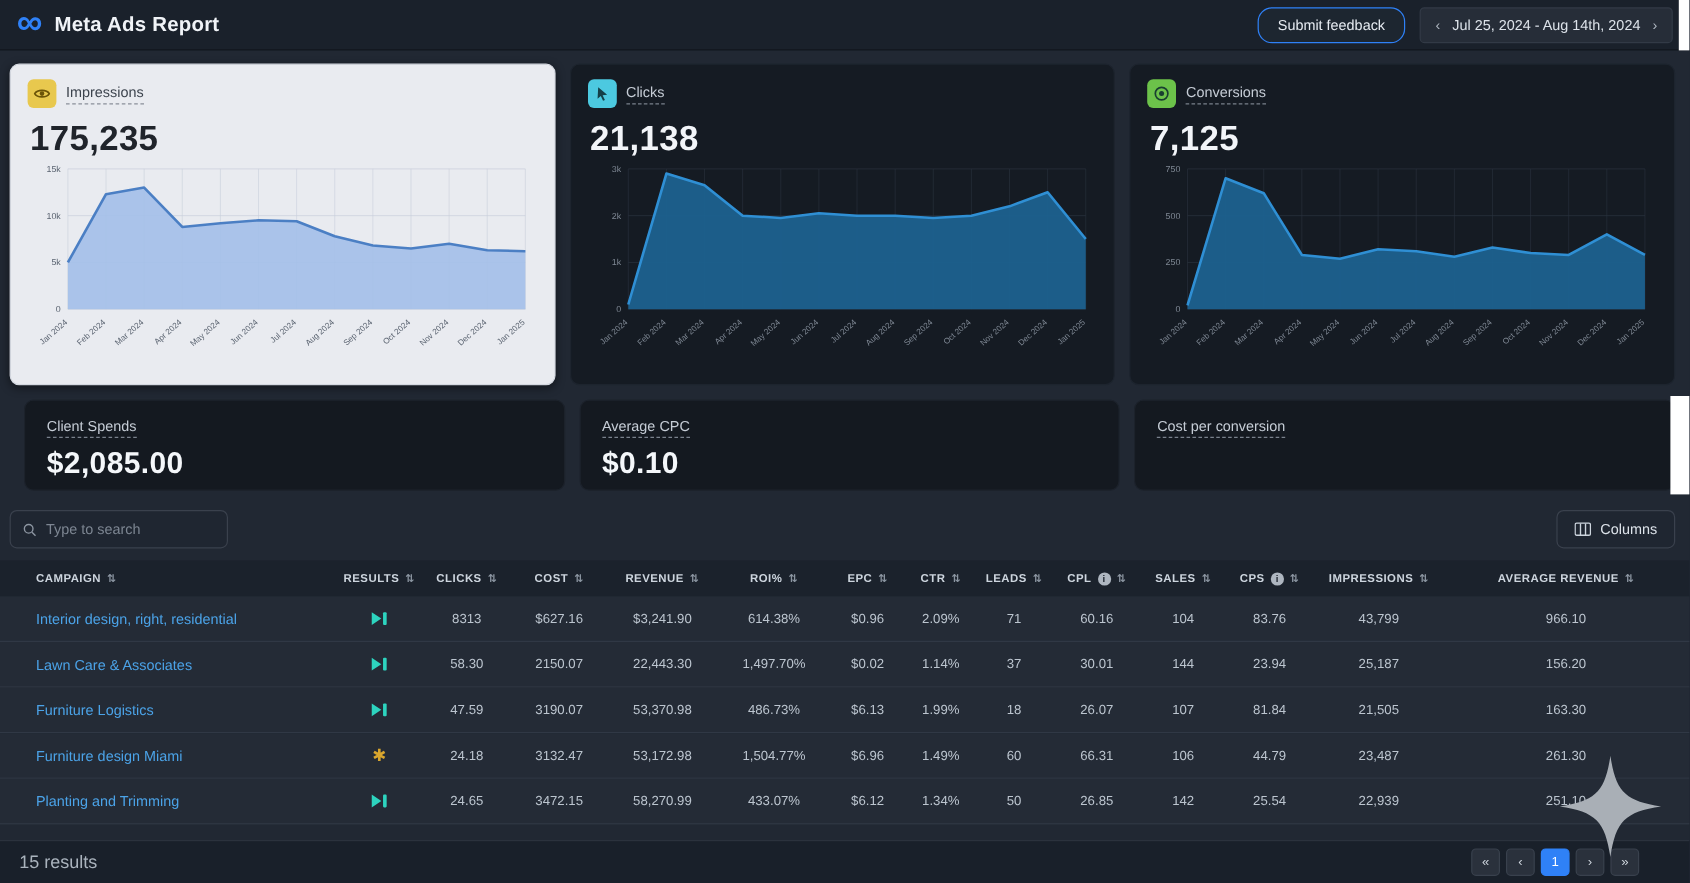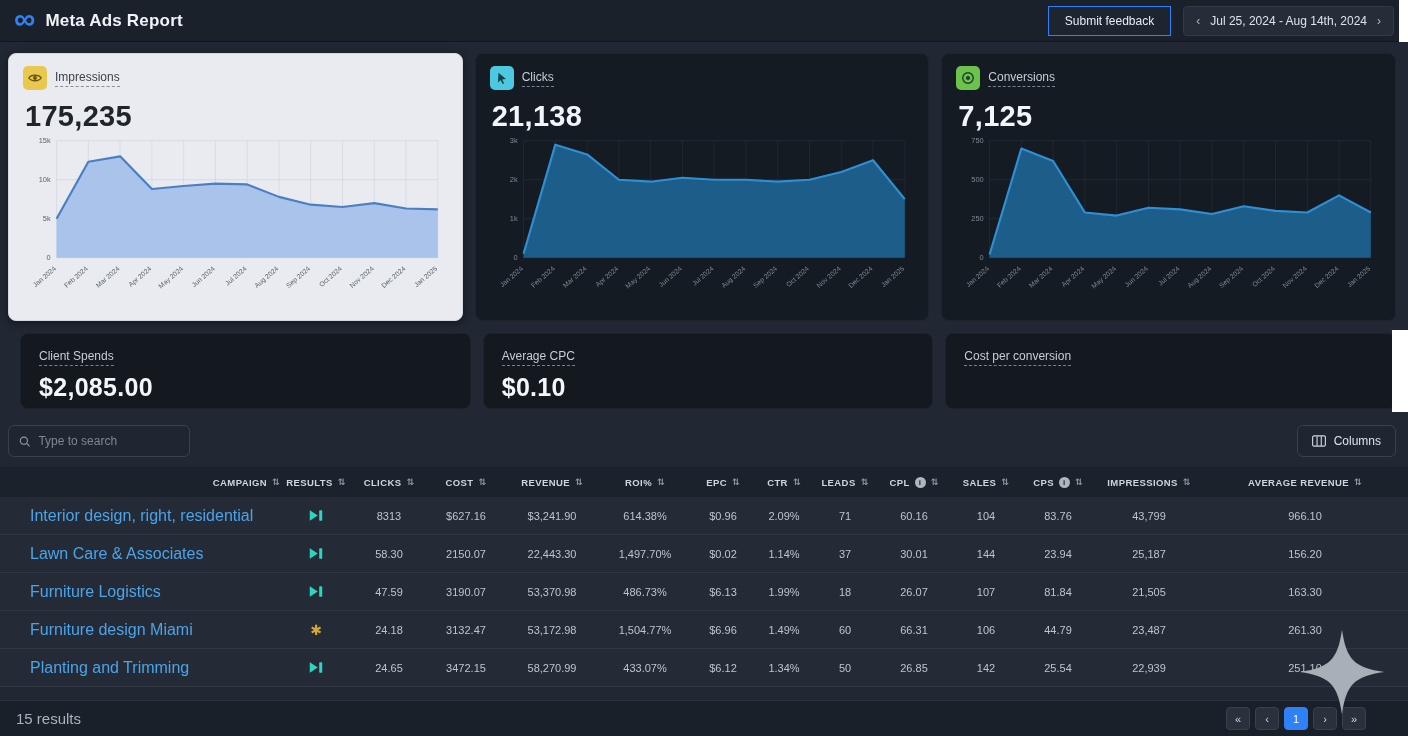--- a/index.html
+++ b/index.html
@@ -11,21 +11,21 @@
   
   .topbar {
     height:42px; background:#1a212b; display:flex; align-items:center;
     padding:0 14px; border-bottom:1px solid #12171e;
   }
   .logo { font-size:30px; font-weight:bold; color:#2f81f7; line-height:30px; margin-right:10px; margin-top:-4px;}
   .app-title { font-size:17px; font-weight:bold; color:#f0f3f7; letter-spacing:.2px; }
   .topbar-spacer { flex:1; }
   .btn-feedback {
     background:#1d2630; border:1px solid #2f81f7; color:#e7ecf2; font-size:12px;
-    padding:7px 16px; border-radius:0; cursor:pointer; font-family:inherit;
+    padding:7px 16px; border-radius:12px; cursor:pointer; font-family:inherit;
   }
   .btn-daterange {
     margin-left:12px; background:#262d38; border:1px solid #323a46; color:#dde3ea;
     font-size:12px; padding:7px 12px; border-radius:4px; cursor:pointer;
     display:flex; align-items:center; gap:10px; font-family:inherit;
   }
   .chev { color:#aeb6c0; font-size:12px; }
   
   .kpi-row { display:flex; gap:12px; padding:11px 12px 0 8px; }
   .kpi-card {
@@ -74,31 +74,31 @@
     display:grid;
     grid-template-columns:280px 72px 74px 80px 92px 94px 62px 60px 62px 76px 68px 76px 106px 1fr;
     align-items:center;
   }
   .thead { height:30px; background:#1b222c; }
   .th {
     font-size:9.5px; font-weight:bold; color:#cdd5de; letter-spacing:.4px;
     display:flex; align-items:center; justify-content:center; gap:5px; cursor:pointer;
     white-space:nowrap;
   }
-  .th:first-child { justify-content:flex-end; padding-left:30px; }
+  .th:first-child { justify-content:flex-start; padding-left:30px; }
   .sort-glyph { color:#8b95a1; font-size:9px; }
   .info-dot {
     width:11px; height:11px; border-radius:50%; background:#aeb6c0; color:#1b222c;
     font-size:8px; display:inline-flex; align-items:center; justify-content:center;
     font-weight:bold; font-style:normal;
   }
   .tbody .trow { height:38px; background:#242b36; border-bottom:1px solid #303845; }
   .td { font-size:11px; color:#bcc5cf; text-align:center; white-space:nowrap; }
   .td-campaign { text-align:left; padding-left:30px; }
-  .campaign-link { color:#4ba3e8; font-size:16px; text-decoration:none; cursor:pointer; }
+  .campaign-link { color:#4ba3e8; font-size:12px; text-decoration:none; cursor:pointer; }
   .status-wrap { display:flex; justify-content:center; }
   .status-orange { color:#d9a62e; font-size:14px; cursor:pointer; }
   
   .footer {
     position:absolute; left:0; right:0; bottom:0; height:36px; background:#19202a;
     border-top:1px solid #2b323d; display:flex; align-items:center; padding:0 16px;
   }
   .results-count { font-size:15px; color:#aab3bd; }
   .footer-spacer { flex:1; }
   .pagination { display:flex; gap:5px; margin-right:26px; }

